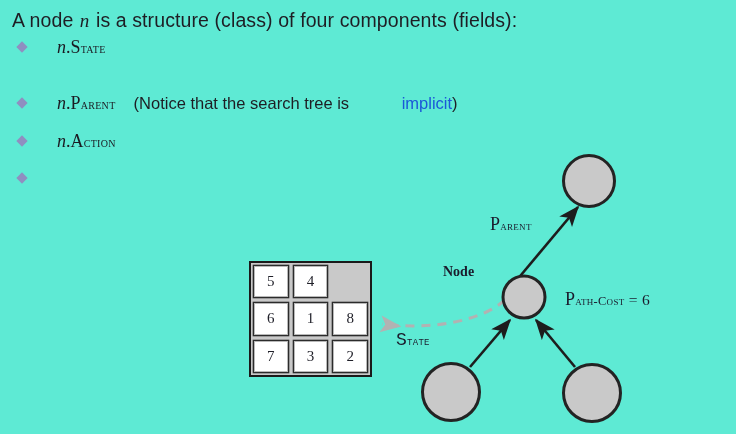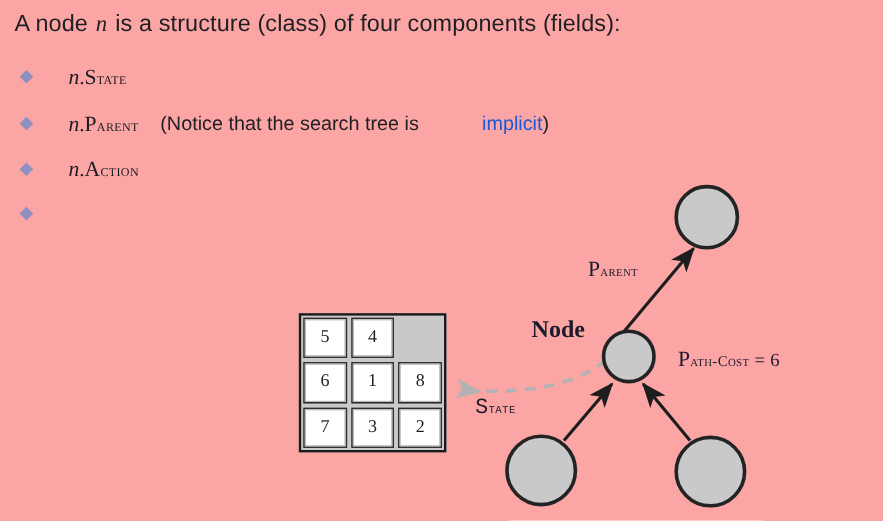--- a/index.html
+++ b/index.html
@@ -4,21 +4,21 @@
 <style>
   html, body {
     margin: 0;
     padding: 0;
     background: #ffffff;
   }
   #slide {
     position: relative;
     width: 736px;
     height: 434px;
-    background: #fca5a5;
+    background: #5eead4;
     overflow: hidden;
     font-family: "Liberation Sans", sans-serif;
     color: #1c1c22;
   }
 
   
   .title {
     position: absolute;
     left: 12px;
     top: 8px;
@@ -129,21 +129,21 @@
 
   
   .lbl {
     position: absolute;
     font-family: "Liberation Serif", serif;
     color: #1b1b2c;
     white-space: nowrap;
   }
   .lbl-node {
     font-weight: bold;
-    font-size: 20px;
+    font-size: 14px;
   }
   .lbl-sc { font-size: 15.5px; }
   .lbl-sc .sc-rest { font-size: 12.4px; }
   .ital { font-style: italic; }
 
   svg.diagram {
     position: absolute;
     left: 0; top: 0;
     width: 736px;
     height: 434px;
@@ -152,21 +152,21 @@
 </style>
 </head>
 <body>
 
 <div id="slide">
 
   <div class="title">
     <span>A node </span><span class="var">n</span><span> is a structure (class) of four components (fields):</span>
   </div>
 
-  <div class="bullet-row" style="top:51px;">
+  <div class="bullet-row" style="top:34px;">
     <span class="diamond"></span>
     <span class="bullet-text">
       <span class="hl" style="left:9px; top:3px; width:68px; height:15px;"></span>
       <span class="var">n</span><span>.</span><span class="sc"><span class="sc-first">S</span><span class="sc-rest">tate</span></span>
     </span>
   </div>
 
   <div class="bullet-row" style="top:90px;justify-content:center;">
     <span class="diamond"></span>
     <span class="bullet-text">

